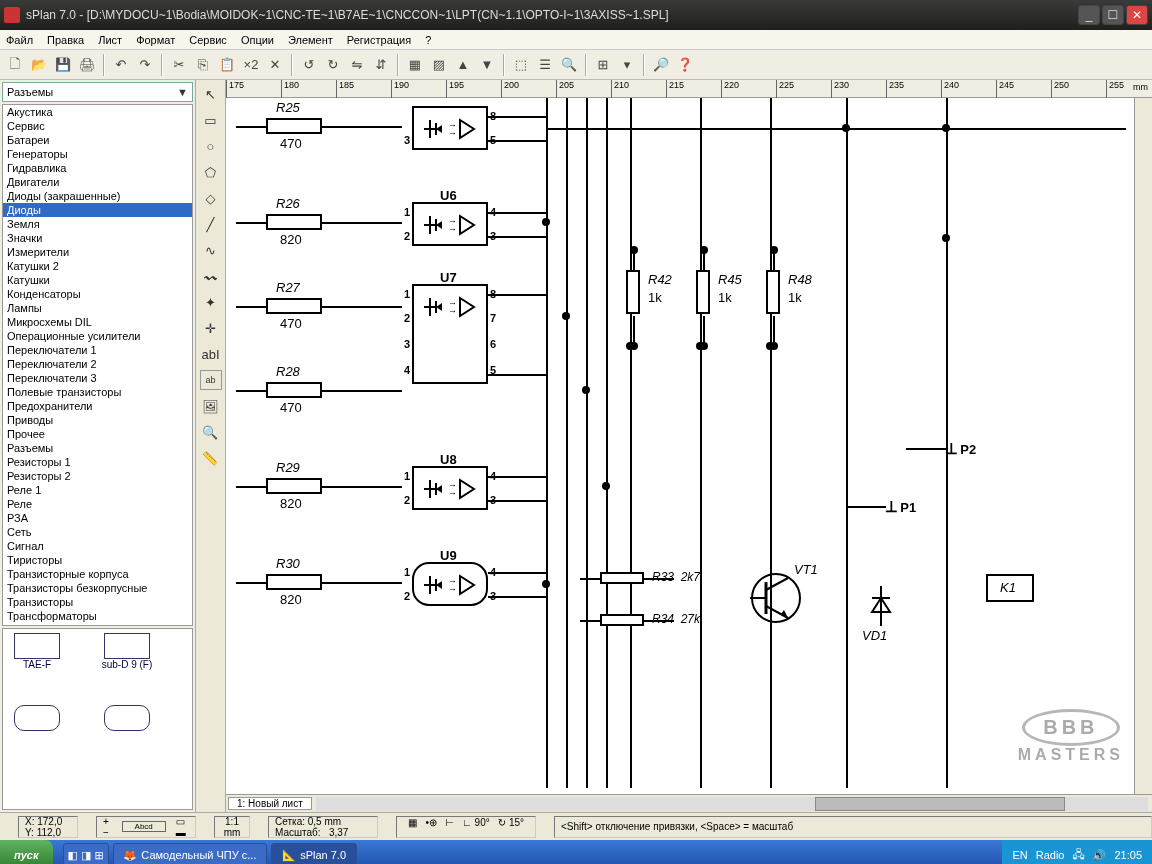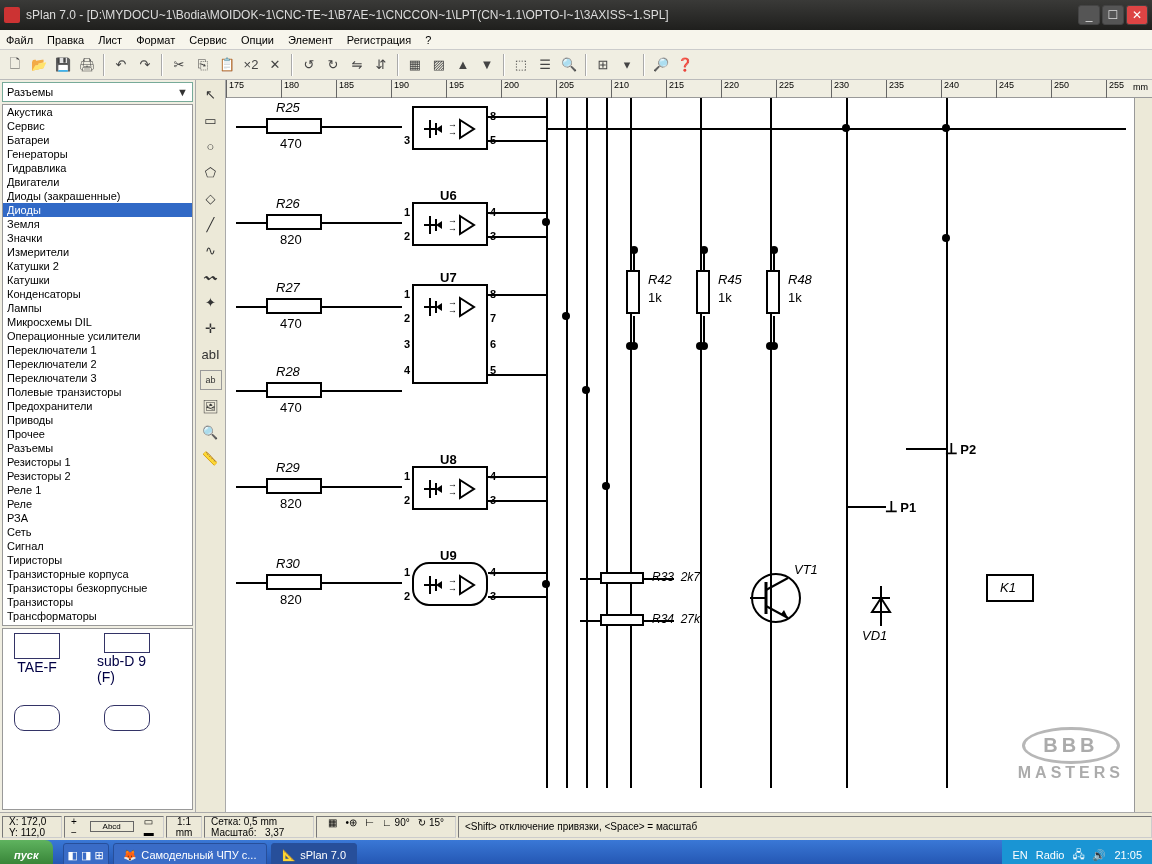--- a/index.html
+++ b/index.html
@@ -16,21 +16,21 @@
 .tbtn { width: 22px; height: 22px; border: 1px solid transparent; display: flex; align-items: center; justify-content: center; font-size: 13px; color: #444; }
 .tsep { width: 2px; height: 22px; border-left: 1px solid #aaa; border-right: 1px solid #fff; margin: 0 3px; }
 .main { display: flex; height: 732px; }
 .leftpanel { width: 196px; background: #f0eee2; border-right: 1px solid #aaa; display: flex; flex-direction: column; }
 .dropdown { height: 20px; border: 1px solid #7a9; background: #fff; margin: 2px; display: flex; align-items: center; padding: 0 4px; font-size: 11px; }
 .dropdown .arr { margin-left: auto; color: #333; }
 .catlist { background: #fff; border: 1px solid #999; margin: 0 2px; height: 522px; overflow: hidden; font-size: 11px; line-height: 14px; }
 .catlist div { padding: 0 4px; white-space: nowrap; }
 .catlist .sel { background: #3169c6; color: #fff; }
 .symarea { flex: 1; background: #fff; border: 1px solid #999; margin: 2px; display: flex; flex-wrap: wrap; align-content: flex-start; padding: 4px; gap: 20px 30px; }
-.sym { width: 60px; height: 52px; display: flex; flex-direction: column; align-items: center; font-size: 14px; color: #004; }
+.sym { width: 60px; height: 52px; display: flex; flex-direction: column; align-items: center; font-size: 10px; color: #004; }
 .sym .box { width: 46px; height: 26px; border: 1px solid #336; }
 .narrowtools { width: 30px; background: #ece9d8; border-right: 1px solid #aaa; display: flex; flex-direction: column; align-items: center; padding-top: 4px; gap: 6px; }
 .ntbtn { width: 22px; height: 20px; display: flex; align-items: center; justify-content: center; font-size: 13px; color: #333; }
 .canvas-area { flex: 1; display: flex; flex-direction: column; background: #ece9d8; }
 .ruler-h { height: 18px; background: #f0eee2; border-bottom: 1px solid #999; position: relative; font-size: 9px; }
 .ruler-h .tick { position: absolute; top: 0; height: 18px; border-left: 1px solid #666; padding-left: 2px; }
 .canvas-row { flex: 1; display: flex; }
 .ruler-v { width: 22px; background: #f0eee2; border-right: 1px solid #999; position: relative; font-size: 9px; }
 .ruler-v .tick { position: absolute; left: 0; width: 22px; border-top: 1px solid #666; text-align: right; padding-right: 2px; }
 .canvas { flex: 1; background: #fff; position: relative; overflow: hidden; }
@@ -46,21 +46,21 @@
 .dot { position: absolute; width: 8px; height: 8px; background: #000; border-radius: 50%; margin: -4px 0 0 -4px; }
 .vresistor { position: absolute; }
 .vresistor .body { width: 14px; height: 44px; border: 2px solid #000; background: #fff; }
 .vresistor .lbl { position: absolute; top: 2px; left: 22px; font: italic 13px Arial; }
 .vresistor .val { position: absolute; top: 20px; left: 22px; font: 13px Arial; }
 .scrollh { height: 18px; background: #ece9d8; border-top: 1px solid #999; display: flex; align-items: center; }
 .scrollh .tab { background: #fff; border: 1px solid #999; padding: 0 8px; font-size: 10px; margin-left: 2px; }
 .scrollh .track { flex: 1; background: #ddd; height: 14px; margin: 0 4px; position: relative; }
 .scrollh .thumb { position: absolute; left: 60%; width: 30%; height: 100%; background: #bbb; border: 1px solid #888; }
 .statusbar { height: 28px; background: #ece9d8; border-top: 1px solid #aaa; display: flex; align-items: center; font-size: 10px; }
-.statusbar .cell { border: 1px inset #ccc; height: 22px; padding: 0 6px; margin-left: 2px; display: flex; flex-direction: column; justify-content: center; }
+.statusbar .cell { border: 1px inset #ccc; height: 22px; padding: 0 6px; margin-left: 18px; display: flex; flex-direction: column; justify-content: center; }
 .taskbar { height: 30px; background: linear-gradient(#3a78d6,#1f4fab); display: flex; align-items: center; color: #fff; font-size: 11px; }
 .startbtn { height: 30px; background: linear-gradient(#5fb35f,#2f7a2f); padding: 0 14px; display: flex; align-items: center; font-weight: bold; font-style: italic; border-radius: 0 8px 8px 0; }
 .taskbtn { height: 24px; background: #3a6cc7; border: 1px solid #274f9a; margin-left: 4px; padding: 0 10px; display: flex; align-items: center; border-radius: 3px; }
 .tray { margin-left: auto; background: #1a95d4; height: 30px; display: flex; align-items: center; padding: 0 10px; gap: 8px; }
 .watermark { position: absolute; right: 10px; bottom: 30px; color: #888; font: bold 20px Arial; text-align: center; opacity: .7; letter-spacing: 4px; }
 .watermark .oval { border: 3px solid #999; border-radius: 50%; padding: 4px 18px; display: inline-block; }
 </style>
 </head>
 <body>
 
@@ -434,20 +434,26 @@
             <div class="dot" style="left: 720px; top: 30px;"></div>
             <div class="dot" style="left: 720px; top: 140px;"></div>
           </div>
         <div class="watermark">
           <div class="oval">BBB</div>
           <div style="font-size:16px">MASTERS</div>
         </div>
       </div>
       <div style="width:18px;background:#ece9d8;border-left:1px solid #999"></div>
     </div>
+    <div class="scrollh">
+      <div class="tab">1: Новый лист</div>
+      <div class="track">
+          <div class="thumb"></div>
+        </div>
+    </div>
   </div>
 </div>
 
 <div class="statusbar">
   <div class="cell" style="width:60px">
       <div>X: 172,0</div>
       <div>Y: 112,0</div>
     </div>
   <div class="cell" style="width:100px;flex-direction:row;gap:10px;align-items:center">+ − <span style="border:1px solid #666;font-size:8px;padding:0 12px">Abcd</span> ▭ ▬</div>
   <div class="cell" style="width:36px;text-align:center">

